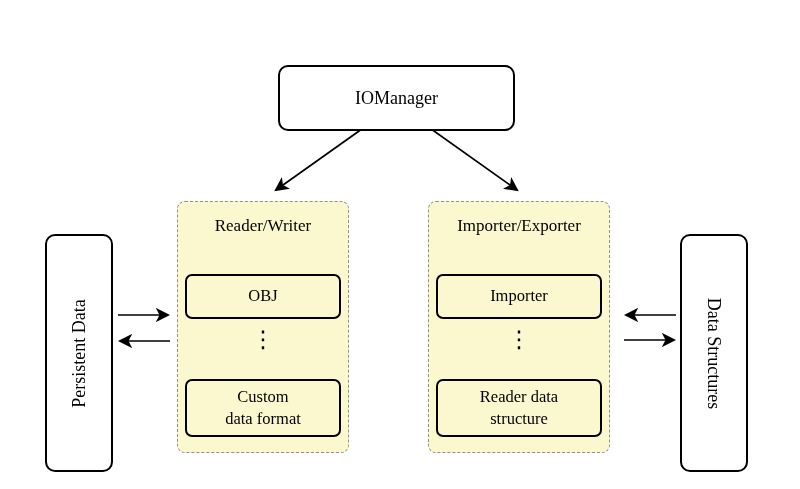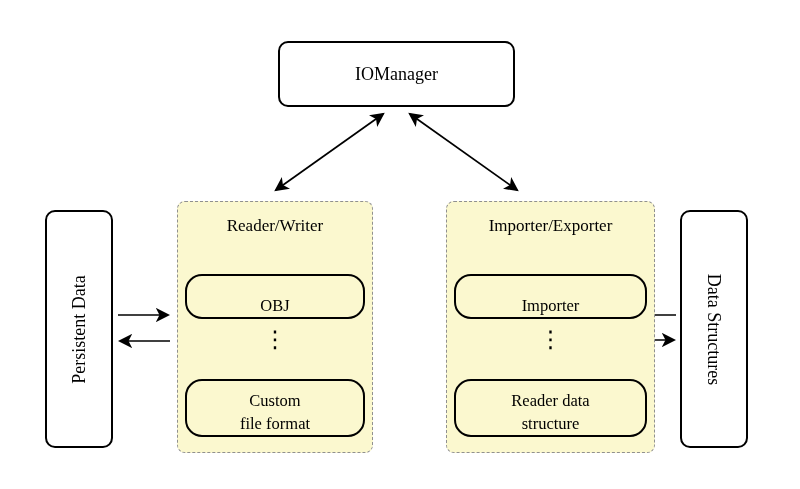--- a/index.html
+++ b/index.html
@@ -12,50 +12,50 @@
   html,body{width:800px;height:489px;background:#ffffff;overflow:hidden;}
   body{font-family:"Liberation Serif","DejaVu Serif",serif;color:#000;}
   .canvas{position:relative;width:800px;height:489px;background:#ffffff;}
   .arrows{position:absolute;left:0;top:0;width:800px;height:489px;pointer-events:none;}
 
   .rbox{
     position:absolute;
     background:var(--box-fill);
     border:2.4px solid var(--line-color);
     border-radius:10px;
-    display:flex;align-items:center;justify-content:center;
+    display:flex;align-items:center;justify-content:center;margin-top:24px;
   }
   .iomanager{left:278px;top:41px;width:237px;height:66px;font-size:18px;}
 
   .vbox{overflow:visible;}
   .vbox-left{left:45px;top:210px;width:68px;height:238px;}
   .vbox-right{left:680px;top:210px;width:68px;height:238px;}
   .vlabel{white-space:nowrap;font-size:18px;}
   .vbox-left .vlabel{transform:rotate(-90deg);}
   .vbox-right .vlabel{transform:rotate(90deg);}
 
   .group{
     position:absolute;
     background:var(--group-fill);
     border:1.4px dashed var(--group-border);
     border-radius:8px;
     top:201px;height:252px;
   }
-  .group-left{left:177px;width:196px;}
-  .group-right{left:446px;width:209px;}
+  .group-left{left:177px;width:172px;}
+  .group-right{left:428px;width:182px;}
   .group-title{
     position:absolute;top:14px;left:0;right:0;
     text-align:center;font-size:17px;
   }
   .inner-box{
     position:absolute;
     background:var(--group-fill);
     border:2.4px solid var(--line-color);
-    border-radius:17px;
-    display:flex;align-items:flex-end;justify-content:center;
+    border-radius:7px;
+    display:flex;align-items:center;justify-content:center;
     text-align:center;font-size:16.5px;line-height:1.35;
     left:7px;right:7px;
   }
   .inner-top{top:72px;height:45px;}
   .inner-bottom{top:177px;height:58px;}
   .inner-label{white-space:pre-line;}
   .vdots{
     position:absolute;left:0;right:0;top:126px;
     text-align:center;font-size:23px;line-height:1;
   }
@@ -92,21 +92,21 @@
   </div>
 
   <div class="group group-left">
     <div class="group-title">Reader/Writer</div>
     <div class="inner-box inner-top">
       <span class="inner-label">OBJ</span>
     </div>
     <div class="vdots">⋮</div>
     <div class="inner-box inner-bottom">
       <span class="inner-label">Custom
-file format</span>
+data format</span>
     </div>
   </div>
 
   <div class="group group-right">
     <div class="group-title">Importer/Exporter</div>
     <div class="inner-box inner-top">
       <span class="inner-label">Importer</span>
     </div>
     <div class="vdots">⋮</div>
     <div class="inner-box inner-bottom">

